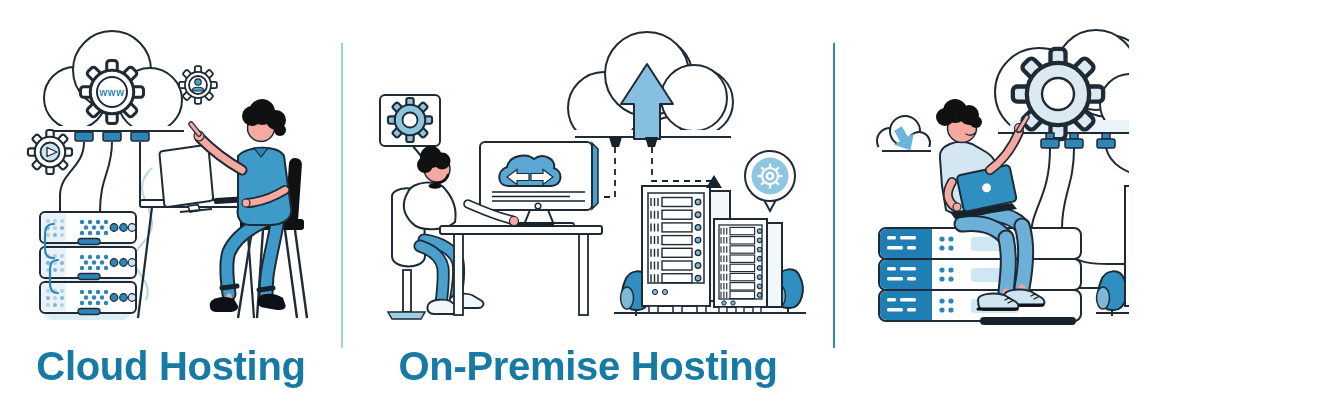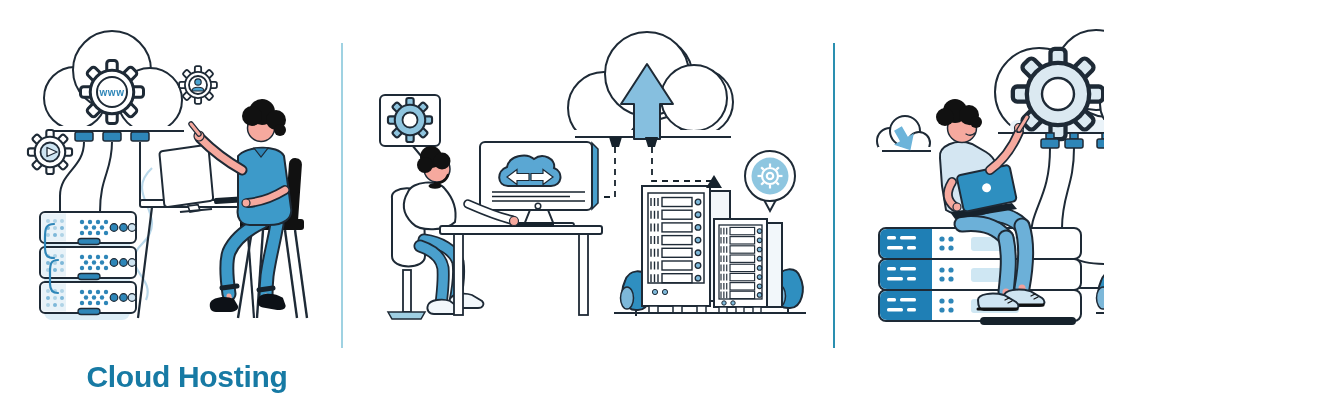--- a/index.html
+++ b/index.html
@@ -1,24 +1,24 @@
 <!DOCTYPE html>
 <html><head>
 <meta charset="utf-8">
 <style>
   html,body{margin:0;padding:0;background:#fff;}
   .canvas{position:relative;width:1104px;height:417px;background:#fff;overflow:hidden;
-          font-family:"Liberation Sans", sans-serif;}
+          font-family:"Liberation Sans", sans-serif;padding-left:25px;}
   .panel{position:absolute;top:0;height:417px;}
   .panel-1{left:0;width:342px;}
   .panel-2{left:342px;width:492px;}
   .panel-3{left:834px;width:486px;}
   .illu{position:absolute;top:0;left:0;}
   .title{position:absolute;top:344px;left:0;width:100%;text-align:center;
-         font-size:30px;font-weight:700;letter-spacing:-0.3px;color:#177AA4;margin:16px;}
+         font-size:40px;font-weight:700;letter-spacing:-0.3px;color:#177AA4;margin:0;}
   .divider{position:absolute;top:43px;height:305px;width:2px;}
   .divider-1{left:341px;background:#9FD2E2;}
   .divider-2{left:833px;background:#2A8FB0;}
 </style>
 </head>
 <body>
 
 <div class="canvas">
 
   <svg width="0" height="0" style="position:absolute" aria-hidden="true">
@@ -328,20 +328,21 @@
         <rect x="237" y="233" width="9" height="82" fill="#ffffff" stroke="#1e2a36" stroke-width="1.8"></rect>
         <rect x="98" y="226" width="162" height="8" rx="2" fill="#ffffff" stroke="#1e2a36" stroke-width="2"></rect>
       </g>
       <rect x="168" y="222" width="44" height="5" rx="2" fill="#16222c"></rect>
       <g stroke-linecap="round">
         <path d="M126,204 C142,211 157,217 170,220" stroke="#1e2a36" stroke-width="9.5" fill="none"></path>
         <path d="M126,204 C142,211 157,217 170,220" stroke="#ffffff" stroke-width="6.2" fill="none"></path>
         <circle cx="172" cy="221" r="4.5" fill="#f6a99e" stroke="#1e2a36" stroke-width="1.2"></circle>
       </g>
     </svg>
+    <h2 class="title">On-Premise Hosting</h2>
   </section>
 
   <div class="divider divider-2"></div>
 
   <section class="panel panel-3">
     <svg class="illu" width="486" height="340" viewBox="0 0 486 340">
       <g>
         <circle cx="56" cy="141" r="13" fill="#ffffff" stroke="#1e2a36" stroke-width="2"></circle>
         <circle cx="71" cy="131" r="15" fill="#ffffff" stroke="#1e2a36" stroke-width="2"></circle>
         <circle cx="85" cy="143" r="11" fill="#ffffff" stroke="#1e2a36" stroke-width="2"></circle>

